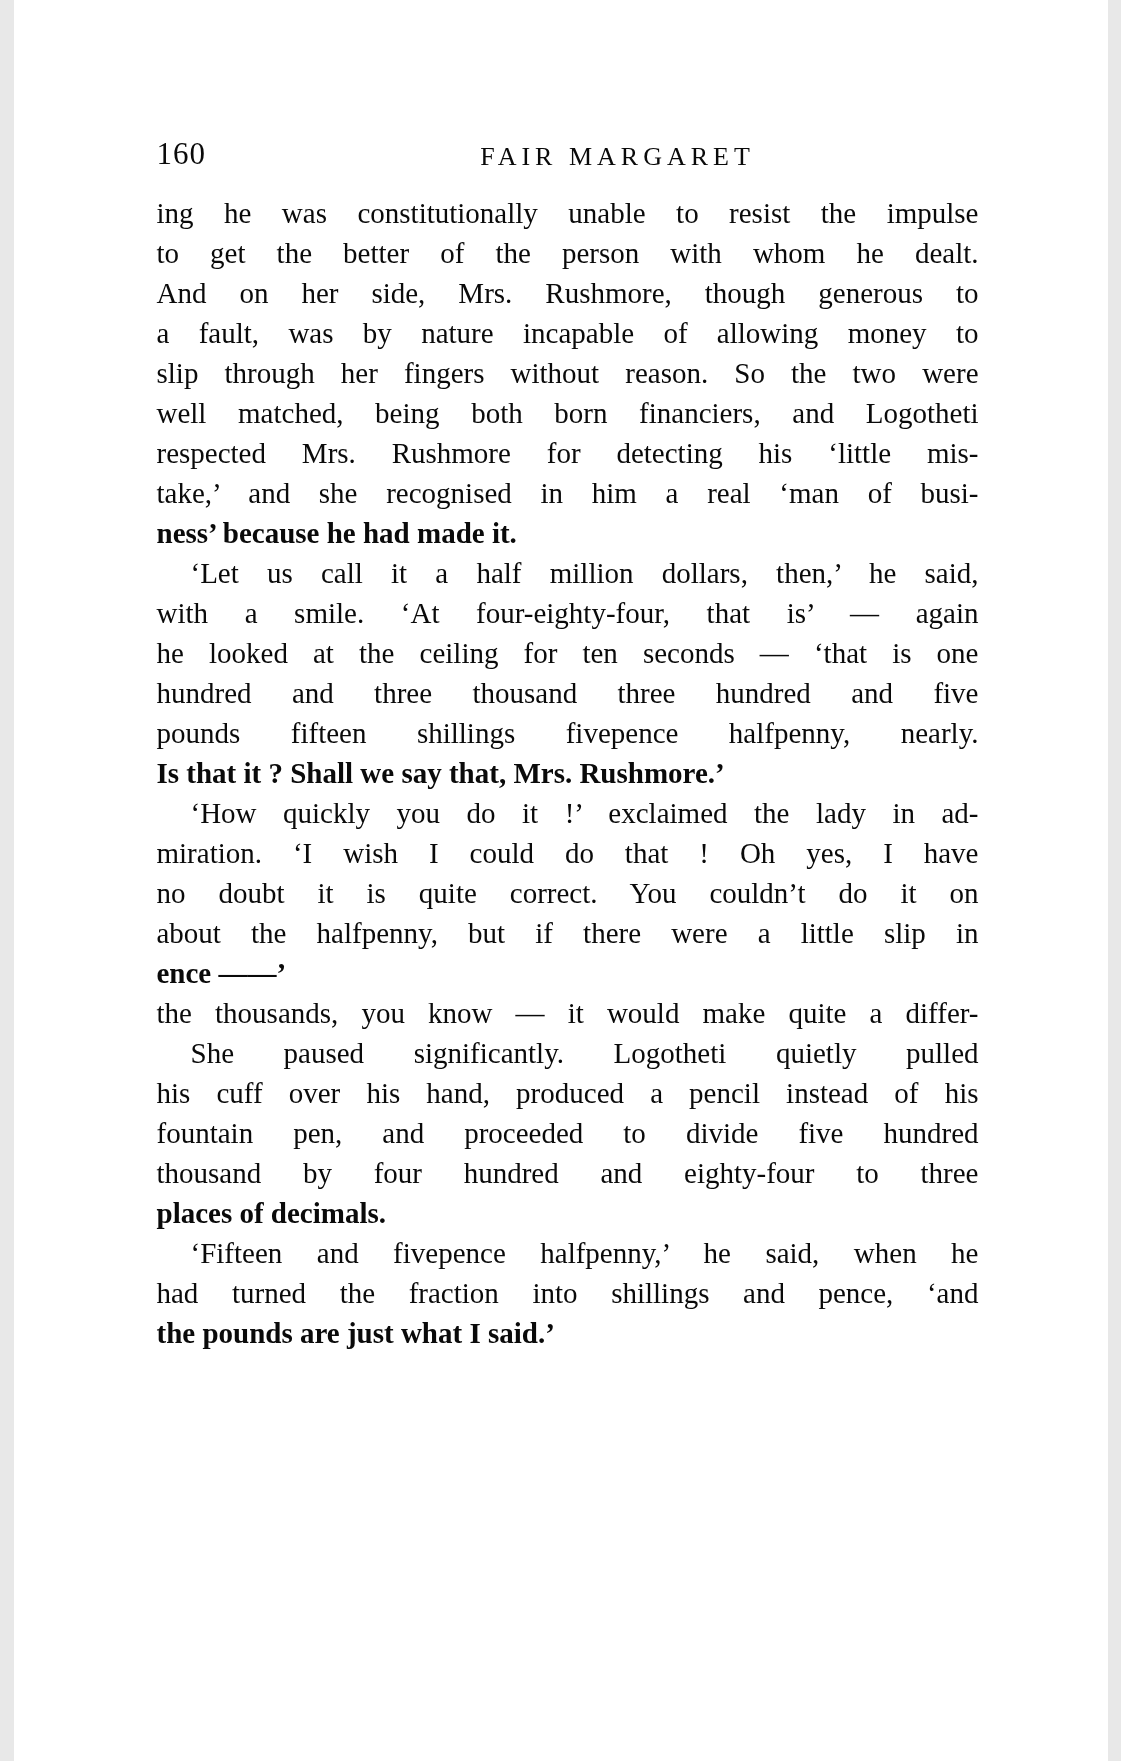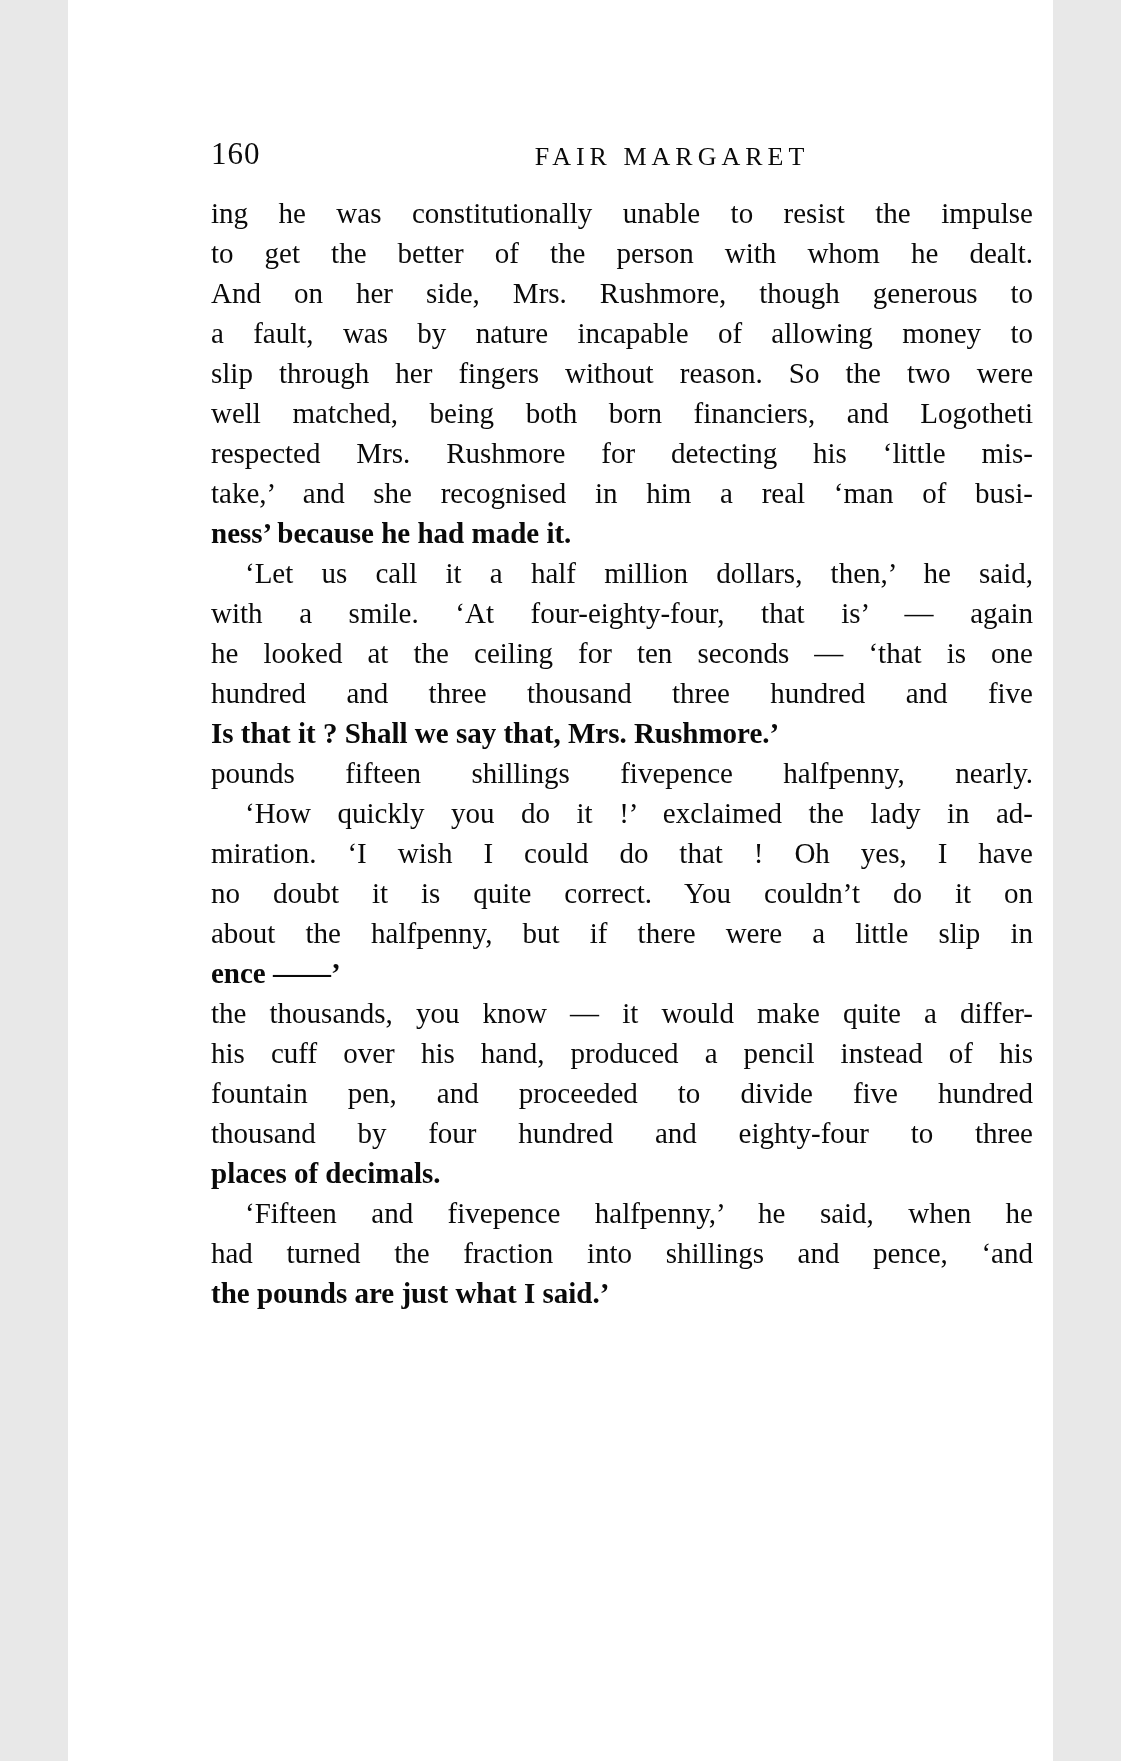--- a/index.html
+++ b/index.html
@@ -2,21 +2,21 @@
 <html><head>
 <meta charset="utf-8">
 <style>
   html, body {
     margin: 0;
     padding: 0;
     background: #e8e8e8;
   }
   .page {
     position: relative;
-    width: 985px;
+    width: 1094px;
     height: 1761px;
     margin: 0 auto;
     background: #ffffff;
     font-family: "Liberation Serif", serif;
     color: #0a0a0a;
     overflow: hidden;
   }
   .page-number {
     position: absolute;
     left: 143px;
@@ -73,28 +73,29 @@
       <div class="line">a fault, was by nature incapable of allowing money to</div>
       <div class="line">slip through her fingers without reason. So the two were</div>
       <div class="line">well matched, being both born financiers, and Logotheti</div>
       <div class="line">respected Mrs. Rushmore for detecting his ‘little mis-</div>
       <div class="line">take,’ and she recognised in him a real ‘man of busi-</div>
       <div class="line last">ness’ because he had made it.</div>
       <div class="line indent">‘Let us call it a half million dollars, then,’ he said,</div>
       <div class="line">with a smile. ‘At four-eighty-four, that is’ — again</div>
       <div class="line">he looked at the ceiling for ten seconds — ‘that is one</div>
       <div class="line">hundred and three thousand three hundred and five</div>
+      <div class="line">pounds fifteen shillings fivepence halfpenny, nearly.</div>
       <div class="line last">Is that it ? Shall we say that, Mrs. Rushmore.’</div>
-      <div class="line">pounds fifteen shillings fivepence halfpenny, nearly.</div>
       <div class="line indent">‘How quickly you do it !’ exclaimed the lady in ad-</div>
       <div class="line">miration. ‘I wish I could do that ! Oh yes, I have</div>
       <div class="line">no doubt it is quite correct. You couldn’t do it on</div>
       <div class="line">about the halfpenny, but if there were a little slip in</div>
       <div class="line last">ence ——’</div>
       <div class="line">the thousands, you know — it would make quite a differ-</div>
+      <div class="line indent">She paused significantly. Logotheti quietly pulled</div>
       <div class="line">his cuff over his hand, produced a pencil instead of his</div>
       <div class="line">fountain pen, and proceeded to divide five hundred</div>
       <div class="line">thousand by four hundred and eighty-four to three</div>
       <div class="line last">places of decimals.</div>
       <div class="line indent">‘Fifteen and fivepence halfpenny,’ he said, when he</div>
       <div class="line">had turned the fraction into shillings and pence, ‘and</div>
       <div class="line last">the pounds are just what I said.’</div>
     </div>
 </div>
 

